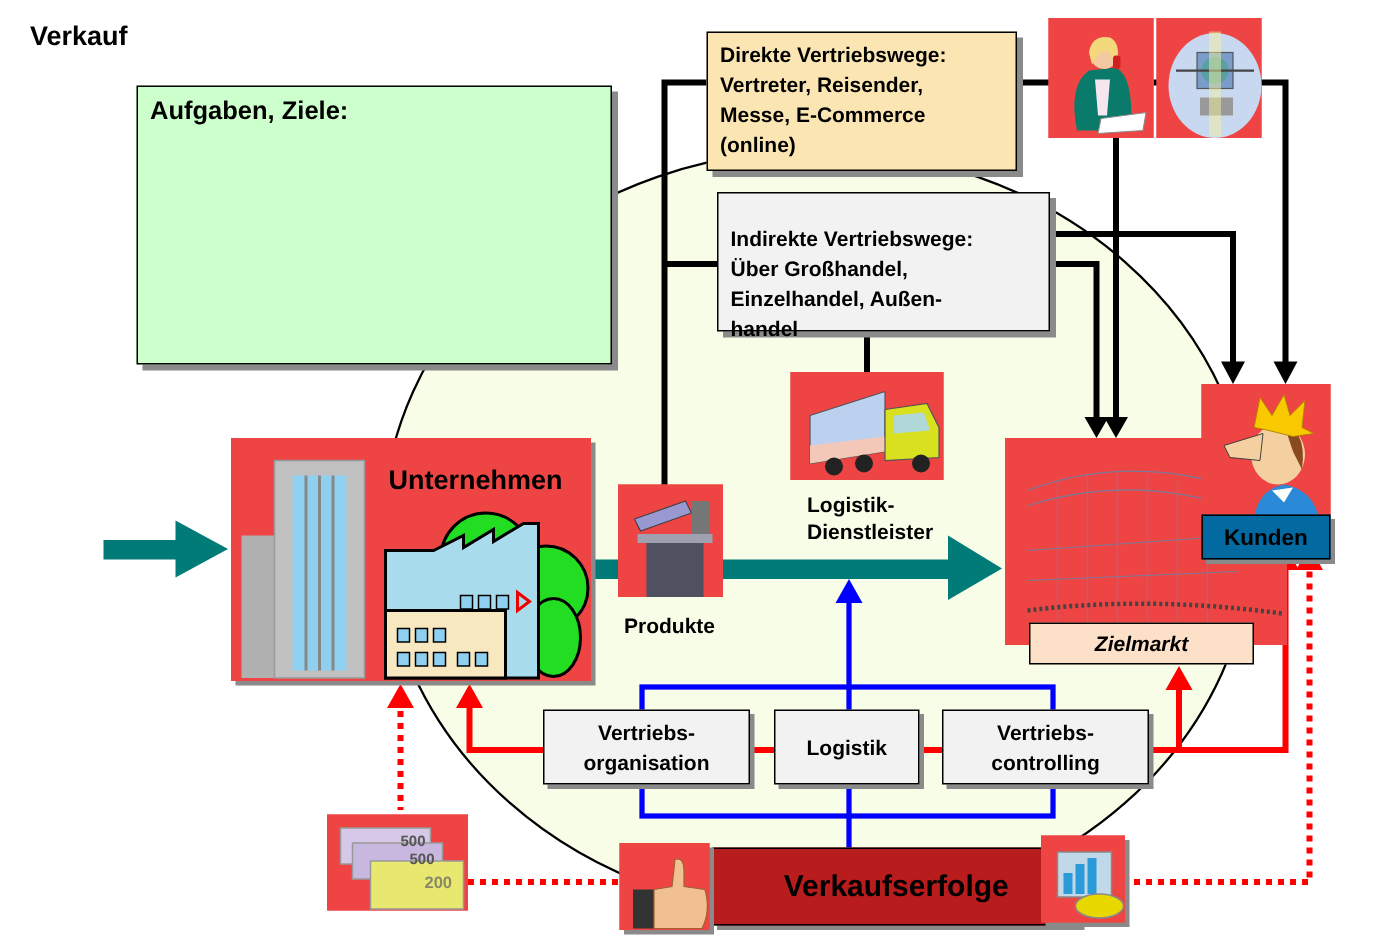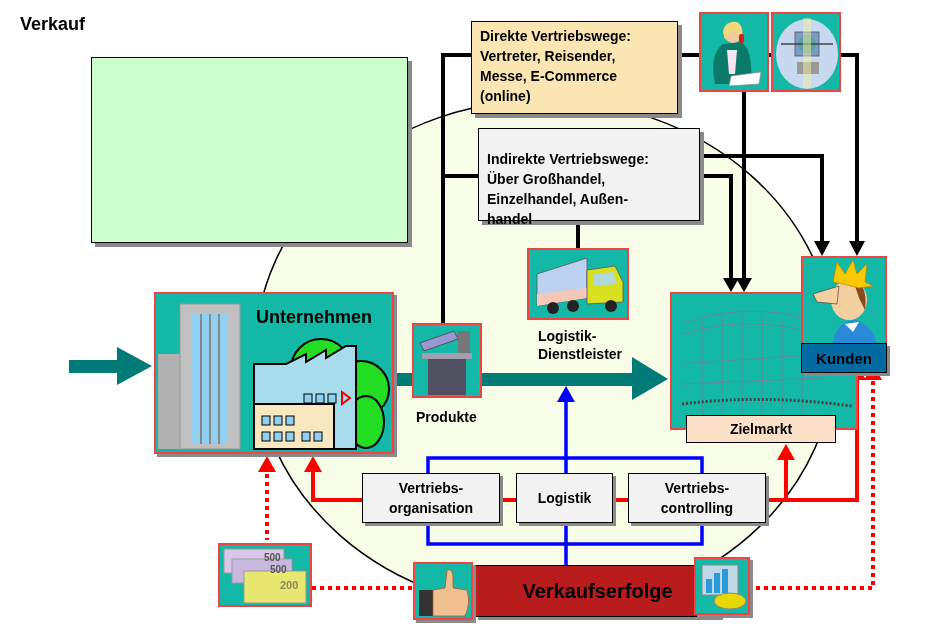--- a/index.html
+++ b/index.html
@@ -6,26 +6,26 @@
   body{width:928px;height:632px;position:relative;overflow:hidden;font-family:"Liberation Sans",sans-serif;font-weight:bold;color:#000;}
   .abs{position:absolute;}
   svg.bg{position:absolute;left:0;top:0;}
   .box{position:absolute;border:1px solid #000;box-shadow:4px 4px 0 #8a8a8a;box-sizing:border-box;}
   .title{left:20px;top:14px;font-size:18px;}
   .aufgaben{left:91px;top:57px;width:317px;height:186px;background:#ccffcc;padding:6px 8px;}
   .aufgaben .h{font-size:17px;margin-bottom:8px;}
   .aufgaben .t{font-size:14px;line-height:19.5px;white-space:pre-line;}
   .direkt{left:471px;top:21px;width:207px;height:93px;background:#fbe6b3;padding:4px 8px;font-size:14px;line-height:20px;white-space:pre-line;}
   .indirekt{left:478px;top:128px;width:222px;height:93px;background:#f2f2f2;padding:20px 8px;font-size:14px;line-height:20px;white-space:pre-line;}
-  .imgbox{position:absolute;background:#14b8a6;border:2px solid #ef4444;box-sizing:border-box;}
+  .imgbox{position:absolute;background:#ef4444;border:5px solid #ef4444;box-sizing:border-box;}
   .unternehmen{left:154px;top:292px;width:240px;height:162px;box-shadow:3px 3px 0 #8a8a8a;}
   .unternehmen .lbl{position:absolute;left:100px;top:13px;font-size:18px;}
   .smallbox{position:absolute;background:#f2f2f2;border:1px solid #000;box-shadow:3px 3px 0 #8a8a8a;box-sizing:border-box;display:flex;align-items:center;justify-content:center;text-align:center;font-size:14px;line-height:20px;white-space:pre-line;}
   .label{position:absolute;font-size:14px;line-height:18px;white-space:pre-line;}
-  .zielmarkt-lbl{position:absolute;left:686px;top:415px;width:150px;height:28px;background:#fde0c8;border:1px solid #000;box-sizing:border-box;display:flex;align-items:center;justify-content:center;font-size:14px;}
+  .zielmarkt-lbl{position:absolute;left:686px;top:415px;width:150px;height:28px;background:#fde0c8;border:1px solid #000;box-sizing:border-box;display:flex;align-items:center;justify-content:center;font-size:14px;font-style:italic;}
   .kunden-lbl{position:absolute;left:801px;top:343px;width:86px;height:30px;background:#0369a1;border:1px solid #000;box-shadow:3px 3px 0 #8a8a8a;box-sizing:border-box;display:flex;align-items:center;justify-content:center;font-size:15px;}
   .erfolg{position:absolute;left:475px;top:565px;width:245px;height:52px;background:#b91c1c;border:1px solid #000;box-shadow:3px 3px 0 #8a8a8a;box-sizing:border-box;display:flex;align-items:center;justify-content:center;font-size:20px;}
 </style>
 </head>
 <body>
 
 <svg class="bg" width="928" height="632">
   <defs>
     <marker id="ab" markerWidth="6" markerHeight="6" refX="3" refY="5" orient="auto-start-reverse" markerUnits="userSpaceOnUse" viewBox="0 0 6 6"></marker>
   </defs>
@@ -82,20 +82,21 @@
   <g stroke="#ff0000" stroke-width="4" stroke-dasharray="4,4" fill="none">
     <polyline points="267,474 267,540"></polyline>
     <polyline points="312,588 415,588"></polyline>
     <polyline points="748,588 873,588 873,378"></polyline>
   </g>
 </svg>
 
 <div class="abs title">Verkauf</div>
 
 <div class="box aufgaben">
+  <div class="h">Aufgaben, Ziele:</div>
 </div>
 
 <div class="box direkt">Direkte Vertriebswege:
 Vertreter, Reisender,
 Messe, E-Commerce
 (online)</div>
 <div class="box indirekt">Indirekte Vertriebswege:
 Über Großhandel,
 Einzelhandel, Außen-
 handel</div>

